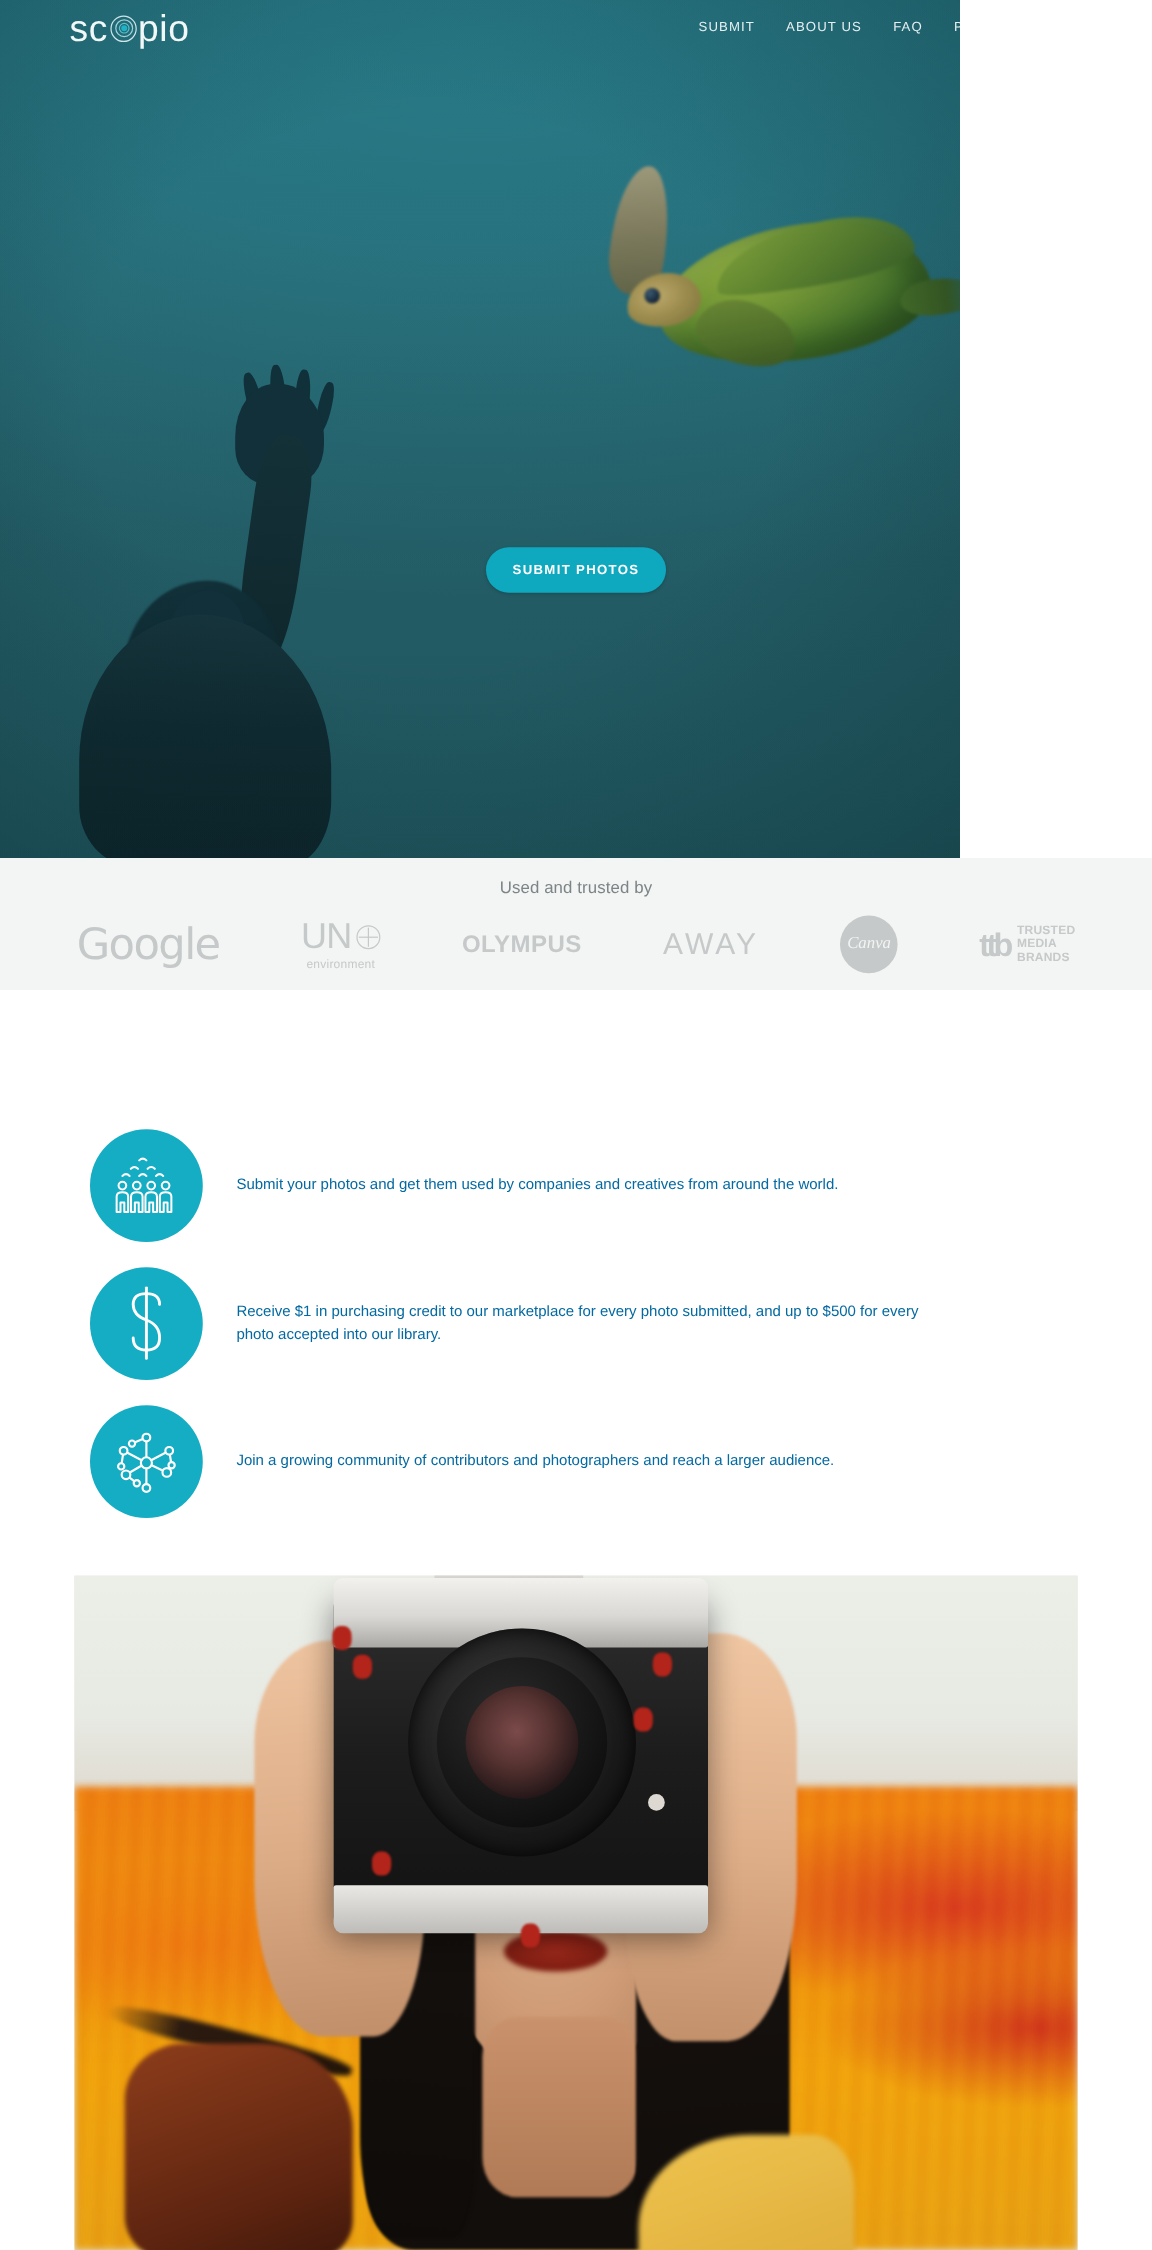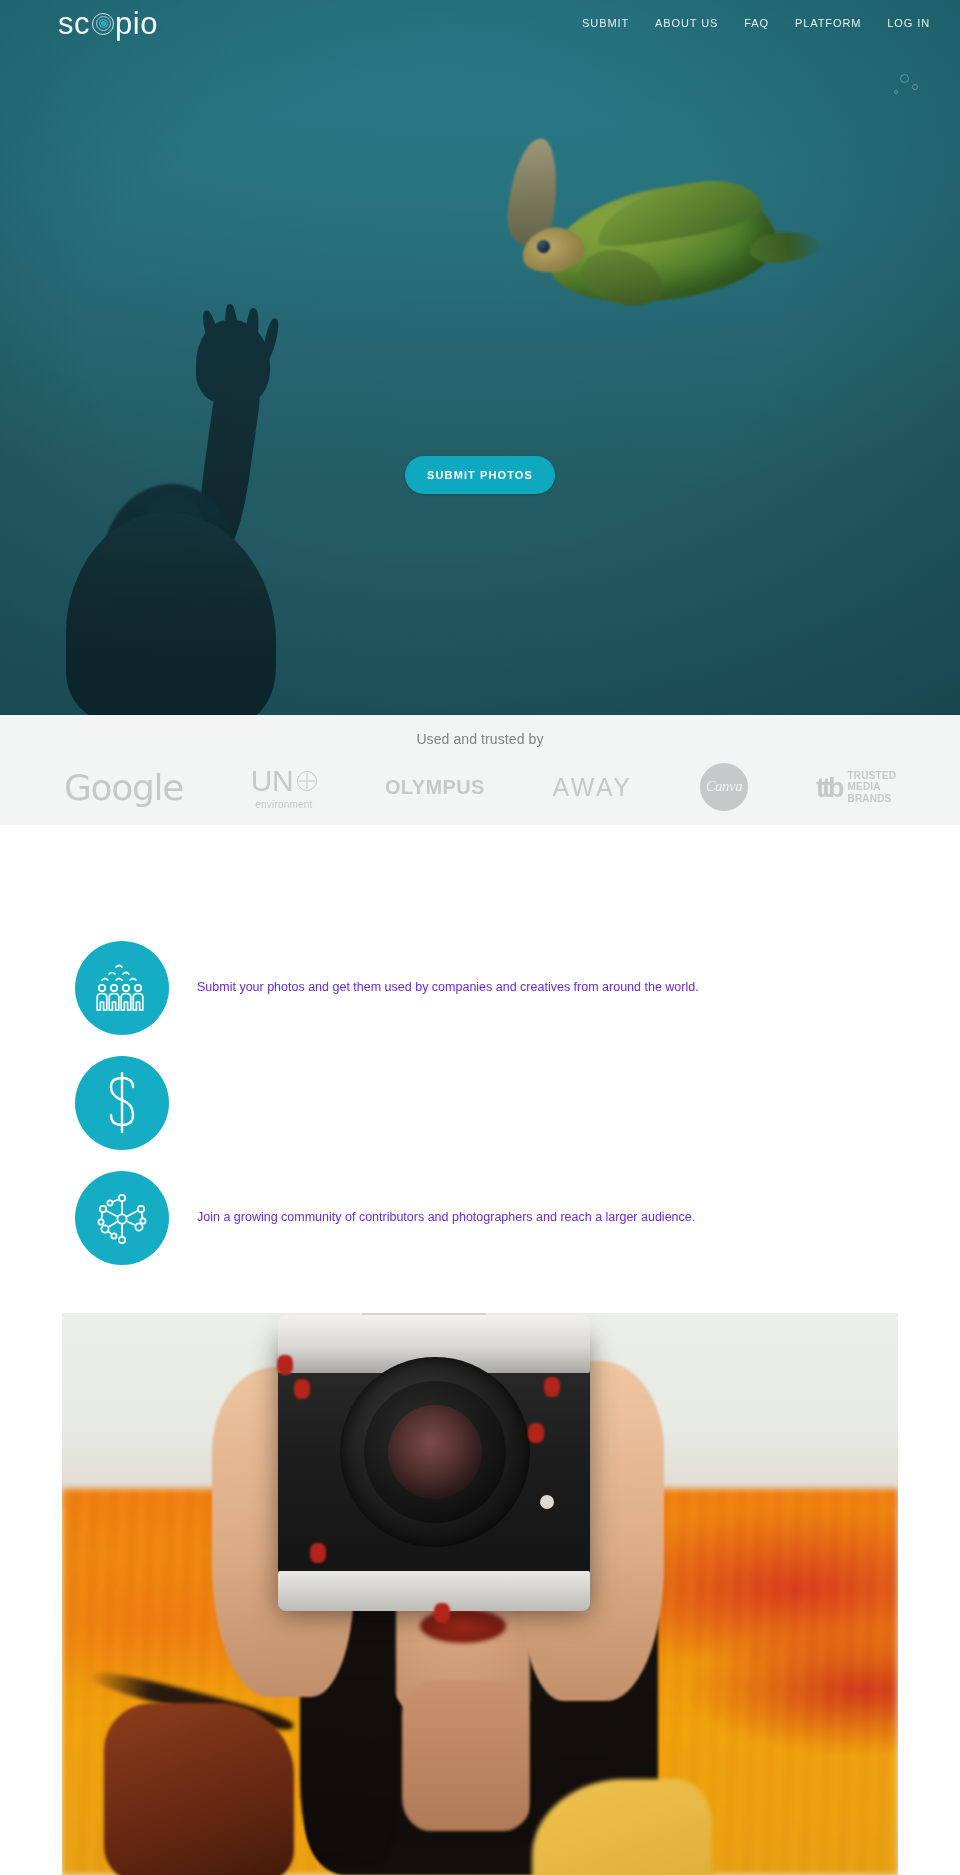--- a/index.html
+++ b/index.html
@@ -12,21 +12,21 @@
     background: #ffffff;
     font-family: "Liberation Sans", "DejaVu Sans", sans-serif;
     -webkit-font-smoothing: antialiased;
   }
 
   .page { position: relative; width: 960px; height: 1875px; overflow: hidden; }
 
   
   .hero {
     position: relative;
-    width: 960px;
+    width: 800px;
     height: 715px;
     overflow: hidden;
     background: #2b6f7c;
   }
 
   
   .hero-water {
     position: absolute; inset: 0;
     background:
       radial-gradient(ellipse 120% 70% at 50% 0%, #2c7f8d 0%, #2a7582 42%, #27656f 78%, #255b64 100%);
@@ -243,21 +243,21 @@
   .benefit.b-1 { top: 0; }
   .benefit.b-2 { top: 115px; }
   .benefit.b-3 { top: 230px; }
 
   .benefit-icon {
     flex: 0 0 auto; width: 94px; height: 94px; border-radius: 50%;
     background: #14adc3; display: flex; align-items: center; justify-content: center;
     margin-right: 28px;
   }
   .benefit-text {
-    font-size: 12.5px; color: #6d28d9; line-height: 1.55; max-width: 580px;
+    font-size: 12.5px; color: #0369a1; line-height: 1.55; max-width: 580px;
   }
 
   
   .photo-card {
     position: absolute; left: 62px; top: 1313px; width: 836px; height: 562px;
     overflow: hidden; background: #e8e8e2;
   }
   .photo-sky {
     position: absolute; left: 0; top: 0; width: 836px; height: 196px;
     background: linear-gradient(180deg, #eceee8 0%, #e7e9e3 60%, #ded9cd 100%);
@@ -517,20 +517,21 @@
       <p class="benefit-text">Submit your photos and get them used by companies and creatives from around the world.</p>
     </div>
 
     <div class="benefit b-2">
       <div class="benefit-icon">
         <svg width="44" height="62" viewBox="0 0 44 62" fill="none" stroke="#ffffff" stroke-width="2.4" stroke-linecap="round" stroke-linejoin="round">
           <path d="M33 15 Q33 6 22 6 Q11 6 11 15 Q11 24 22 28 Q33 32 33 43 Q33 53 22 53 Q11 53 11 43"></path>
           <line x1="22" y1="1" x2="22" y2="60"></line>
         </svg>
       </div>
+      <p class="benefit-text">Receive $1 in purchasing credit to our marketplace for every photo submitted, and up to $500 for every photo accepted into our library.</p>
     </div>
 
     <div class="benefit b-3">
       <div class="benefit-icon">
         <svg width="58" height="58" viewBox="0 0 58 58" fill="none" stroke="#ffffff" stroke-width="1.8" stroke-linecap="round" stroke-linejoin="round">
           <line x1="29" y1="30" x2="29" y2="9"></line>
             <line x1="29" y1="30" x2="29" y2="51"></line>
           <line x1="29" y1="30" x2="10" y2="20"></line>
             <line x1="29" y1="30" x2="48" y2="20"></line>
           <line x1="29" y1="30" x2="12" y2="40"></line>

